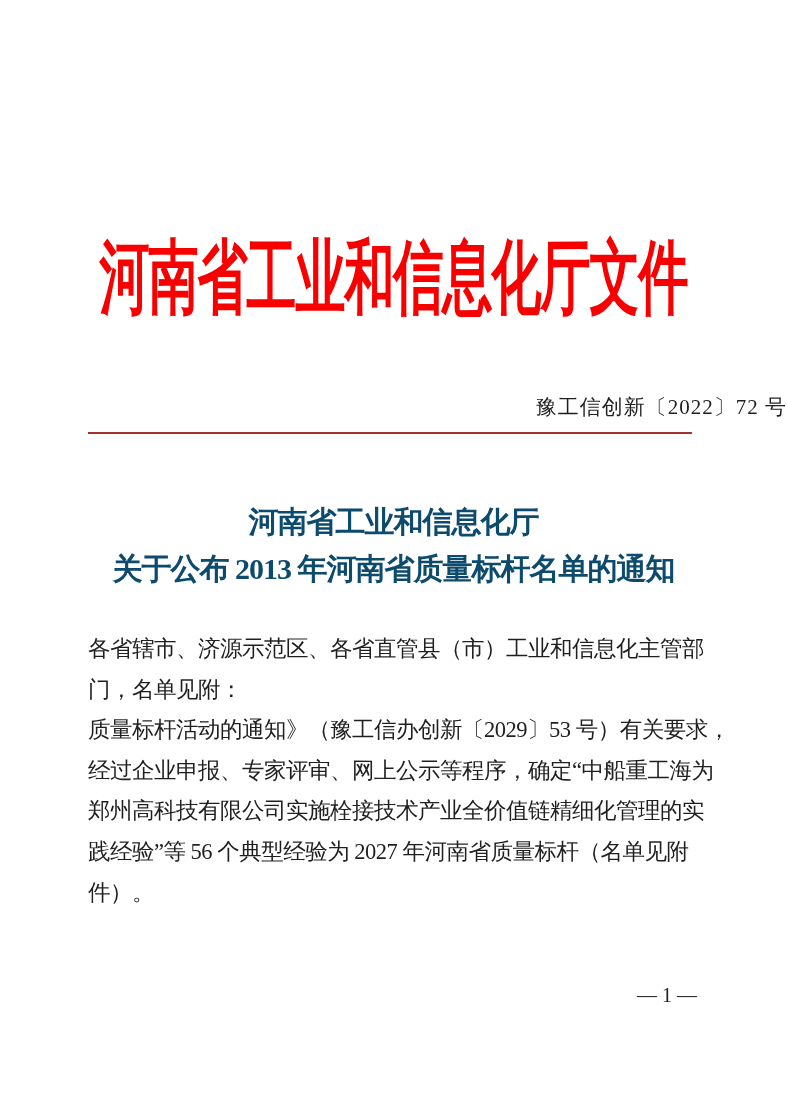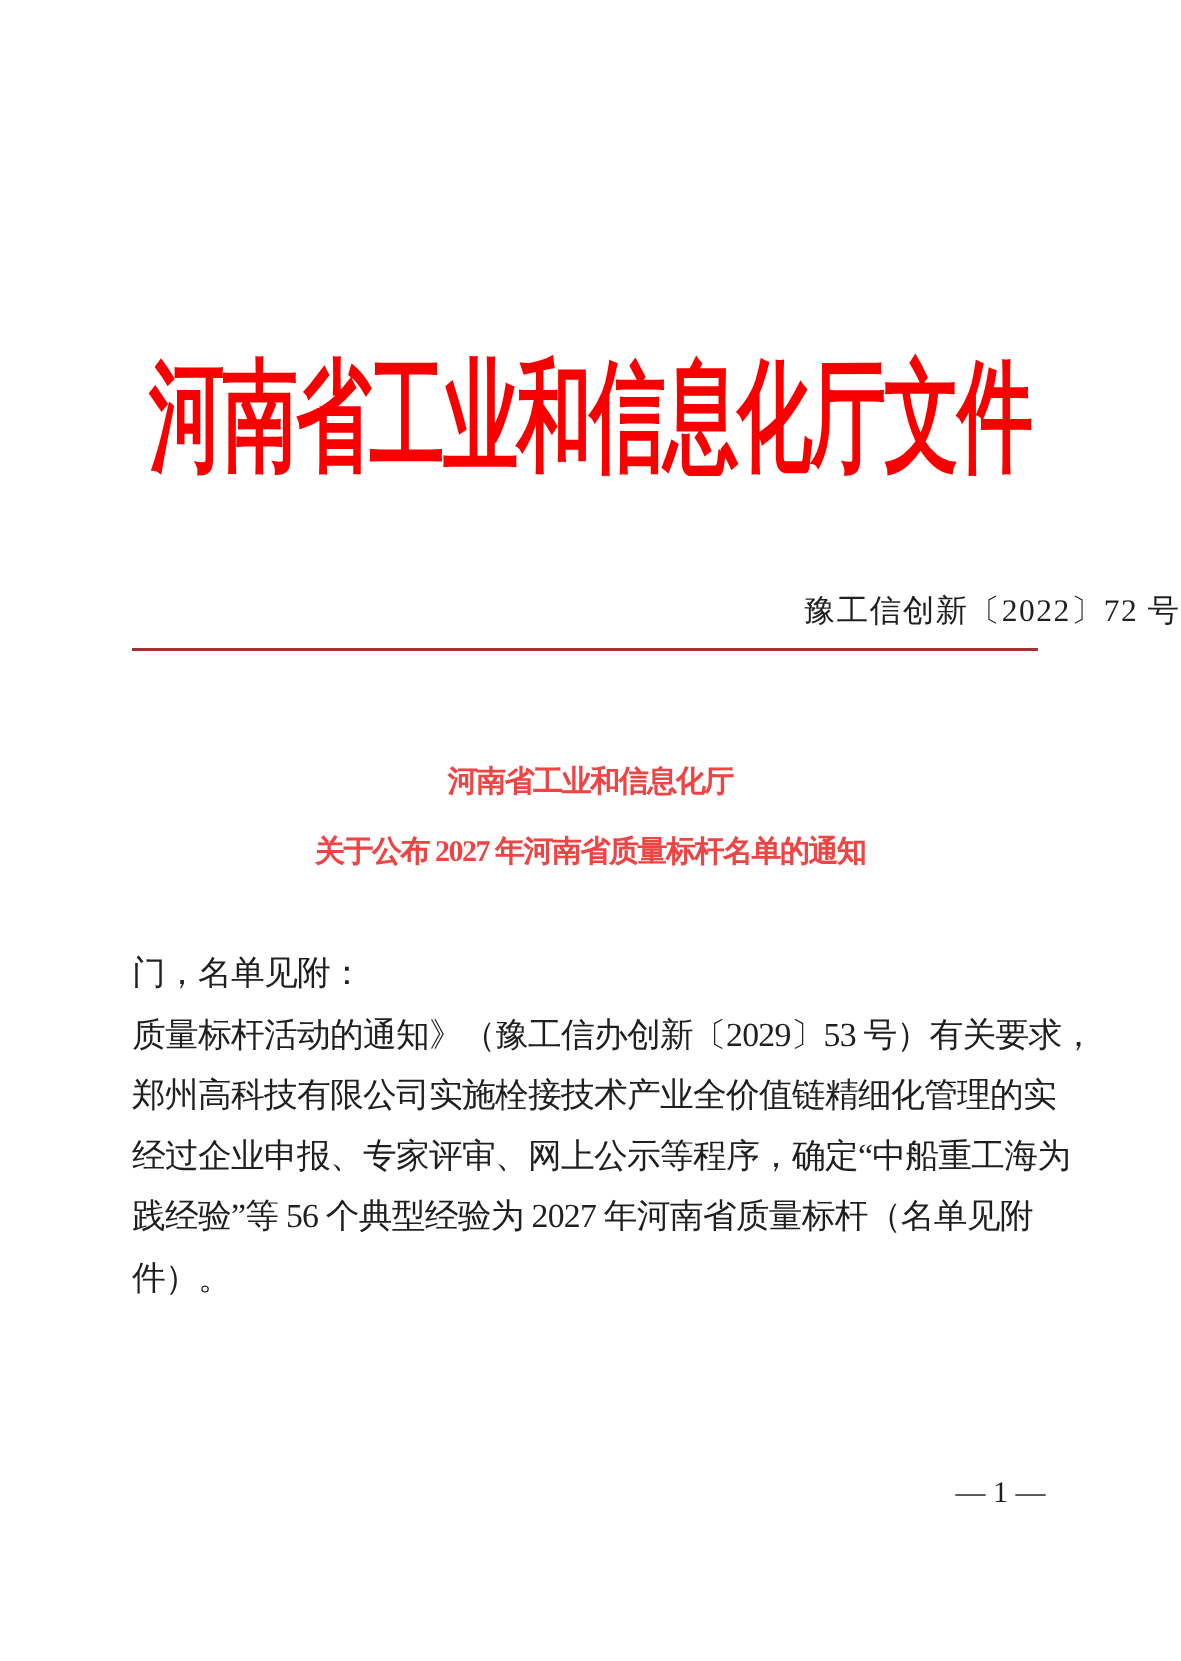--- a/index.html
+++ b/index.html
@@ -57,24 +57,24 @@
     background: var(--separator-red, #a62f2f);
   }
   
   .notice-title {
     position: absolute;
     top: 498px;
     left: 0;
     width: 100%;
     text-align: center;
     font-weight: bold;
-    font-size: 20px;
+    font-size: 30px;
     line-height: 47px;
     letter-spacing: -1px;
-    color: #ef4444;
+    color: #0c4a6e;
     white-space: nowrap;
   }
   
   .body-text {
     position: absolute;
     top: 629px;
     left: 88px;
     width: 640px;
     color: var(--body-text, #1f1f1f);
   }
@@ -107,27 +107,28 @@
   <div class="red-header">
     <span class="stretch">河南省工业和信息化厅文件</span>
   </div>
 
   <div class="doc-number">豫工信创新〔2022〕72 号</div>
 
   <div class="red-line"></div>
 
   <div class="notice-title">
     <div>河南省工业和信息化厅</div>
-    <div>关于公布 2027 年河南省质量标杆名单的通知</div>
+    <div>关于公布 2013 年河南省质量标杆名单的通知</div>
   </div>
 
   <div class="body-text">
+    <div class="body-line">各省辖市、济源示范区、各省直管县（市）工业和信息化主管部</div>
     <div class="body-line">门，名单见附：</div>
     <div class="body-line">质量标杆活动的通知》（豫工信办创新〔2029〕53 号）有关要求，</div>
+    <div class="body-line">经过企业申报、专家评审、网上公示等程序，确定“中船重工海为</div>
     <div class="body-line">郑州高科技有限公司实施栓接技术产业全价值链精细化管理的实</div>
-    <div class="body-line">经过企业申报、专家评审、网上公示等程序，确定“中船重工海为</div>
     <div class="body-line">践经验”等 56 个典型经验为 2027 年河南省质量标杆（名单见附</div>
     <div class="body-line">件）。</div>
   </div>
 
   <div class="page-number">— 1 —</div>
 
 </div>
 
 </body></html>

